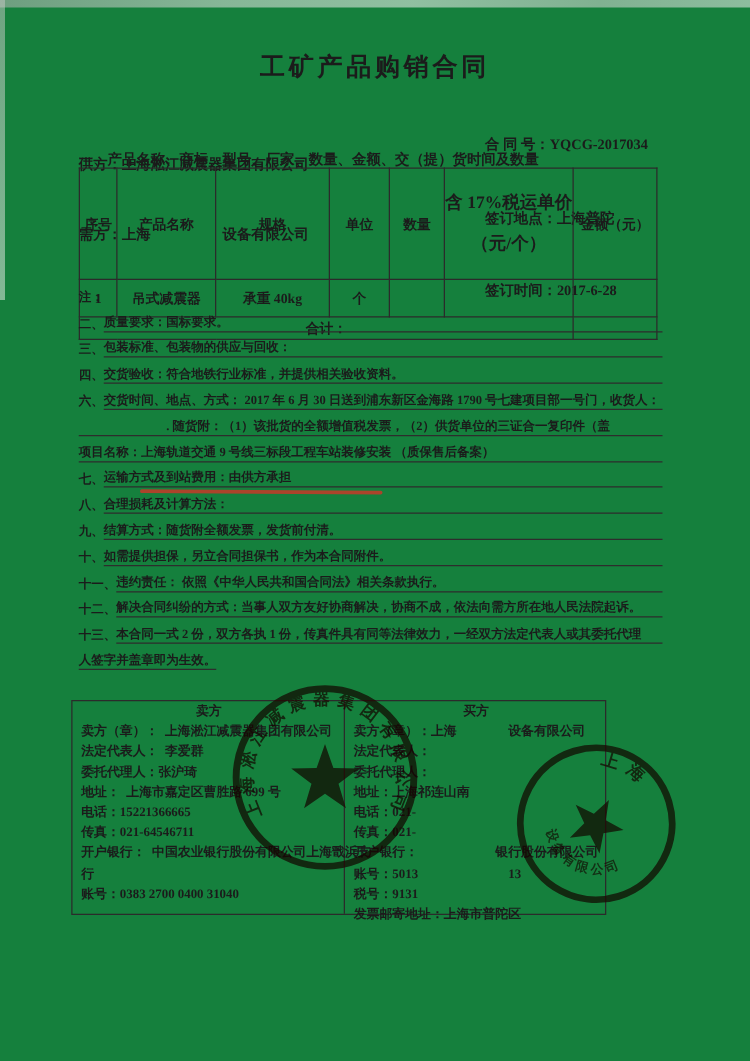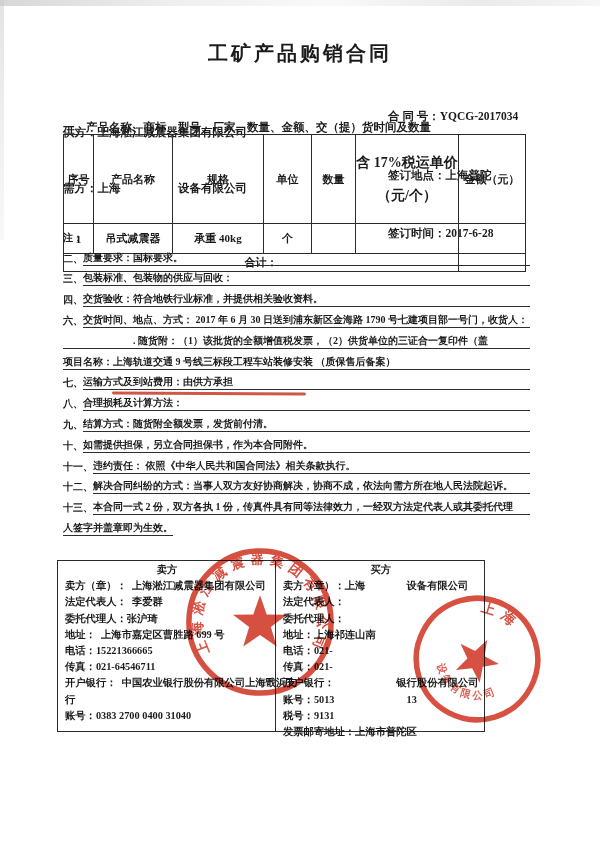--- a/index.html
+++ b/index.html
@@ -1,16 +1,16 @@
 <!DOCTYPE html>
 <html><head>
 <meta charset="utf-8">
 <style>
   html,body{margin:0;padding:0;background:#9a9a9a;}
-  .page{position:relative;width:600px;height:849px;margin:0 auto;background:#ffffff;
+  .page{position:relative;width:600px;height:849px;margin:0 auto;background:#15803d;
         font-family:"Liberation Serif","DejaVu Serif",serif;color:#1b1b1b;font-weight:bold;overflow:hidden;}
   .scan-top{position:absolute;left:0;top:0;width:600px;height:6px;
         background:linear-gradient(90deg,#b7b7b5,#e3e3e1 30%,#f4f4f2 55%,#d9d9d7 80%,#efefee);opacity:.55;}
   .scan-left{position:absolute;left:0;top:0;width:4px;height:240px;
         background:linear-gradient(180deg,#c9c9c7,#f1f1ef);opacity:.5;}
   .title{position:absolute;top:40px;left:0;width:100%;text-align:center;
         font-size:20px;letter-spacing:3px;}
   .meta-right{position:absolute;left:388px;top:68px;font-size:11.5px;line-height:19.5px;white-space:pre;}
   .meta-left{position:absolute;left:63px;top:86px;font-size:11.5px;line-height:18.5px;white-space:pre;}
   .sec-one{position:absolute;left:63px;top:120px;font-size:11.5px;white-space:pre;}

